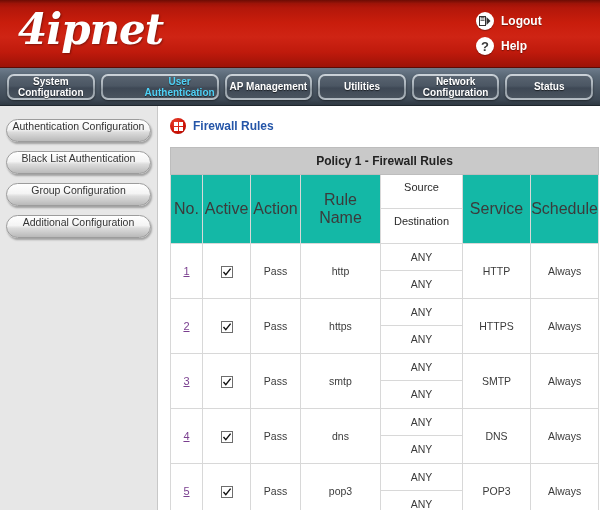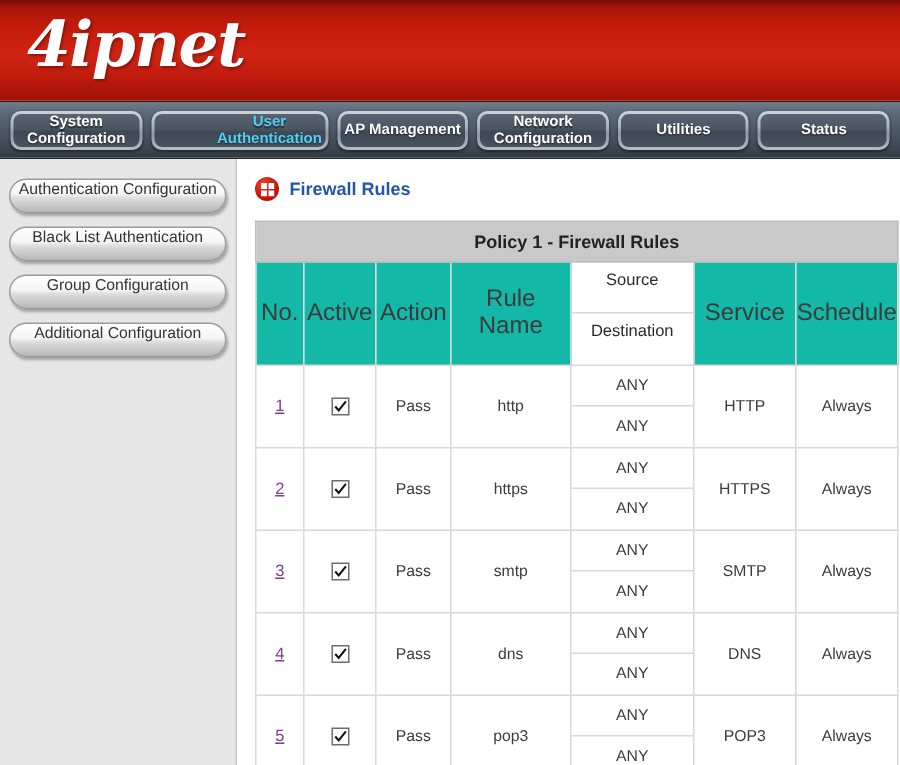--- a/index.html
+++ b/index.html
@@ -263,46 +263,67 @@
   .sd-cells div.top { border-bottom: 1px solid #d8d8d8; }
   .action-txt, .rule-txt, .svc-txt, .sched-txt { color: #3b3b3b; }
 </style>
 </head>
 <body>
 
 <div id="app">
 
   <div class="header">
     <div class="logo">4ipnet</div>
+    <div class="header-links">
+
+      <div class="hlink">
+        <span class="ico">
+          <svg width="12" height="10" viewBox="0 0 12 10">
+            <rect x="0.5" y="0.5" width="6" height="9" fill="none" stroke="#333" stroke-width="1"></rect>
+            <path d="M1.5 1.5 L5.5 1.5 M1.5 3 L5.5 3 M1.5 4.5 L5.5 4.5" stroke="#333" stroke-width="0.7"></path>
+            <path d="M7.5 1 L11.5 5 L7.5 9 Z" fill="#333"></path>
+          </svg>
+        </span>
+        <span class="lbl">Logout</span>
+      </div>
+
+      <div class="hlink">
+        <span class="ico">
+          <span class="qmark">?</span>
+        </span>
+        <span class="lbl">Help</span>
+      </div>
+
+    </div>
   </div>
 
   <div class="navbar">
     <div class="tab">
       <div class="tab-inner">
           <span class="tab-label">System Configuration</span>
         </div>
     </div>
     <div class="tab active">
       <div class="tab-inner">
           <span class="tab-label">User Authentication</span>
         </div>
     </div>
     <div class="tab">
       <div class="tab-inner">
           <span class="tab-label">AP Management</span>
         </div>
     </div>
     <div class="tab">
       <div class="tab-inner">
-          <span class="tab-label">Network Configuration</span>
+          <span class="tab-label">Utilities</span>
         </div>
     </div>
     <div class="tab">
       <div class="tab-inner">
-          <span class="tab-label">Utilities</span>
+          <span class="tab-label">Network Configuration</span>
         </div>
     </div>
     <div class="tab">
       <div class="tab-inner">
           <span class="tab-label">Status</span>
         </div>
     </div>
   </div>
 
   <div class="content">

